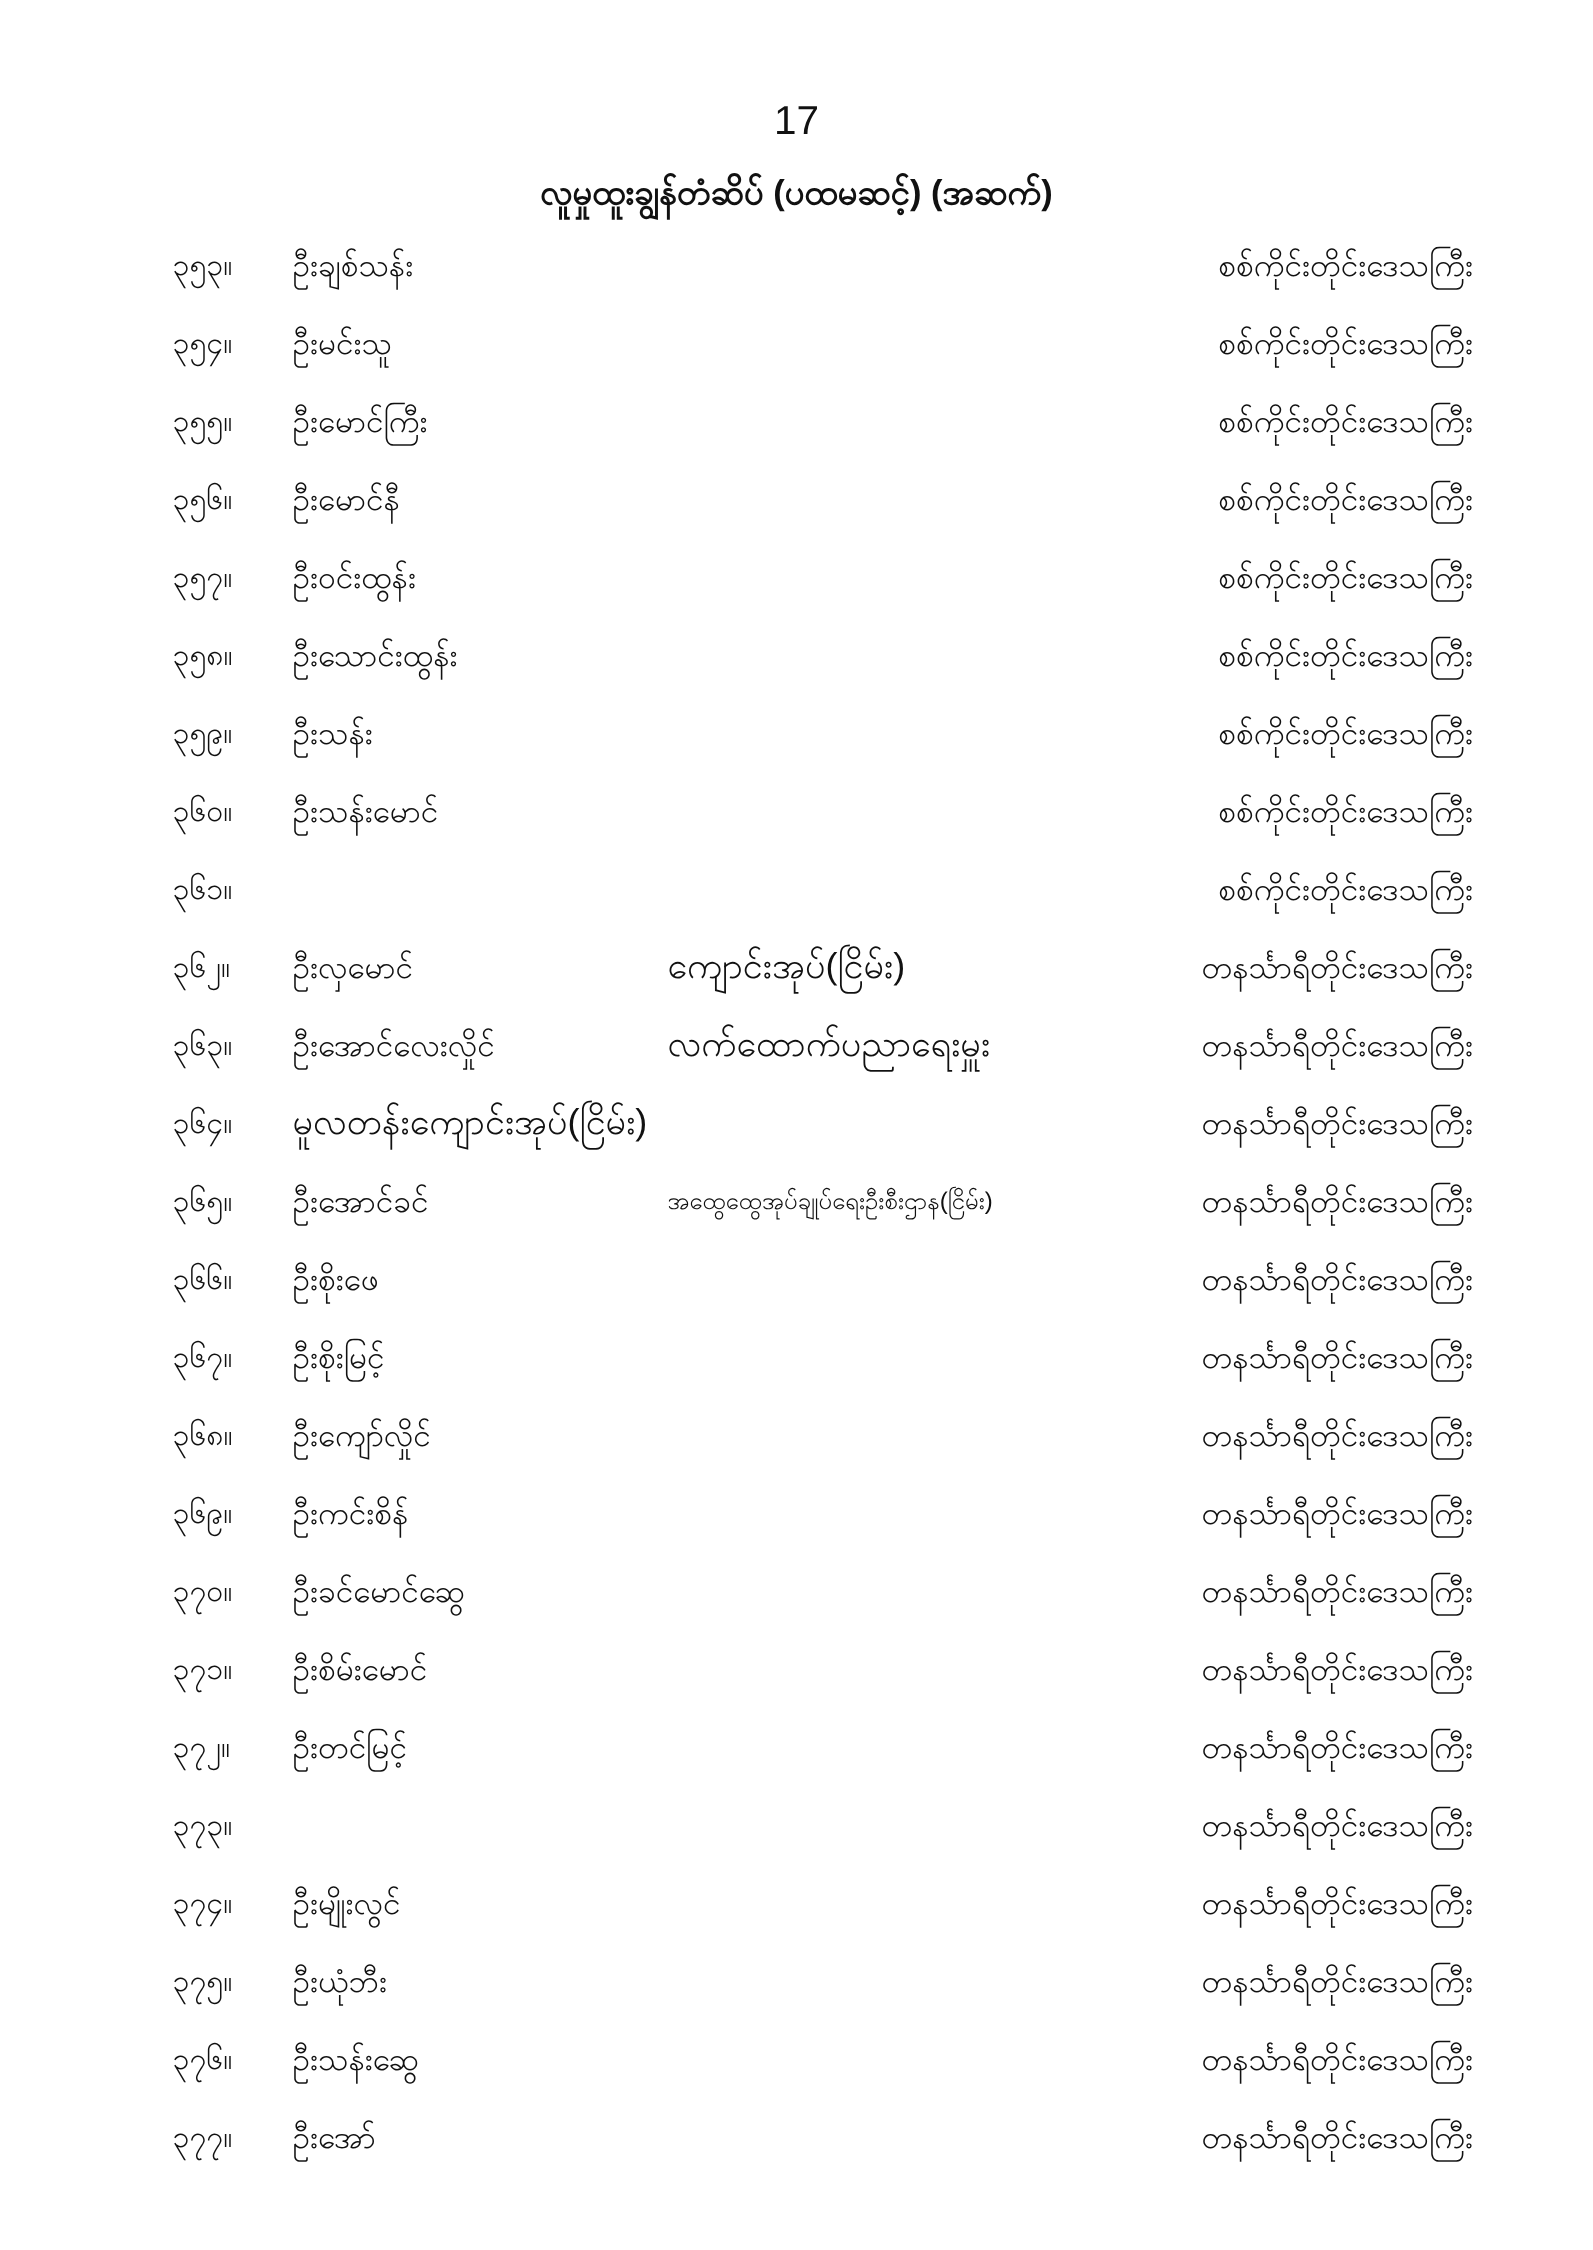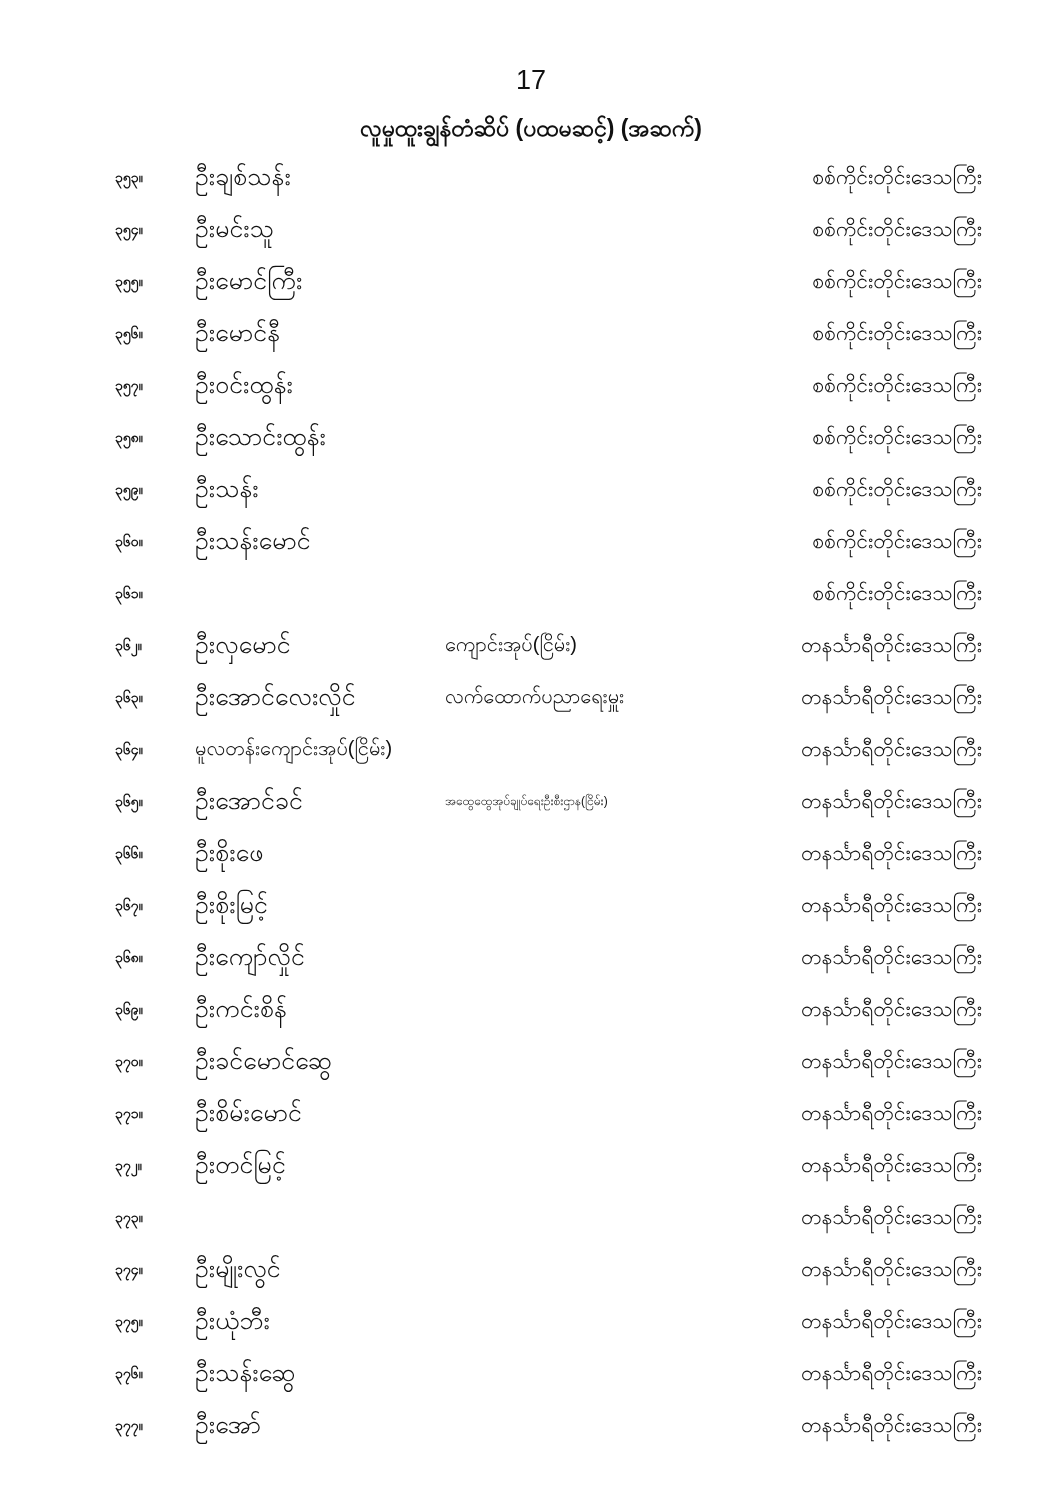--- a/index.html
+++ b/index.html
@@ -38,36 +38,35 @@
   .row {
     display: flex;
     align-items: center;
     height: 52px;
     padding-left: 115px;
     padding-right: 80px;
     box-sizing: border-box;
   }
   .col-no {
     flex: 0 0 80px;
-    font-size: 14px;
-    white-space: nowrap;
-    font-weight: bold;
+    font-size: 20px;
+    white-space: nowrap;
   }
   .col-name {
     flex: 0 0 250px;
-    font-size: 25px;
+    font-size: 21px;
     white-space: nowrap;
   }
   .col-pos {
     flex: 1 1 auto;
-    font-size: 20px;
+    font-size: 24px;
     white-space: nowrap;
   }
   .col-pos.small {
-    font-size: 12px;
+    font-size: 16px;
   }
   .col-region {
     flex: 0 0 auto;
     font-size: 21px;
     text-align: right;
     white-space: nowrap;
   }
 </style>
 </head>
 <body>

